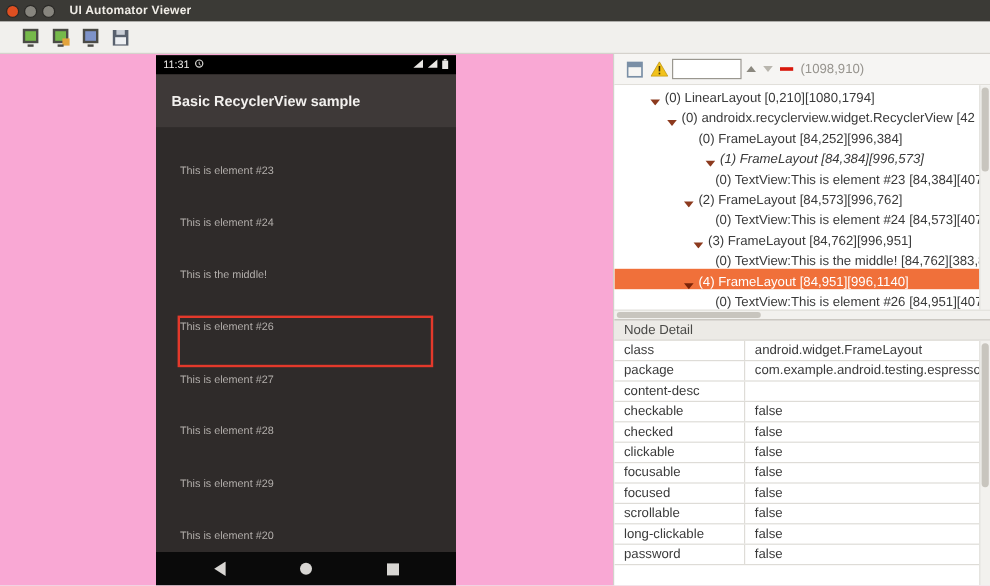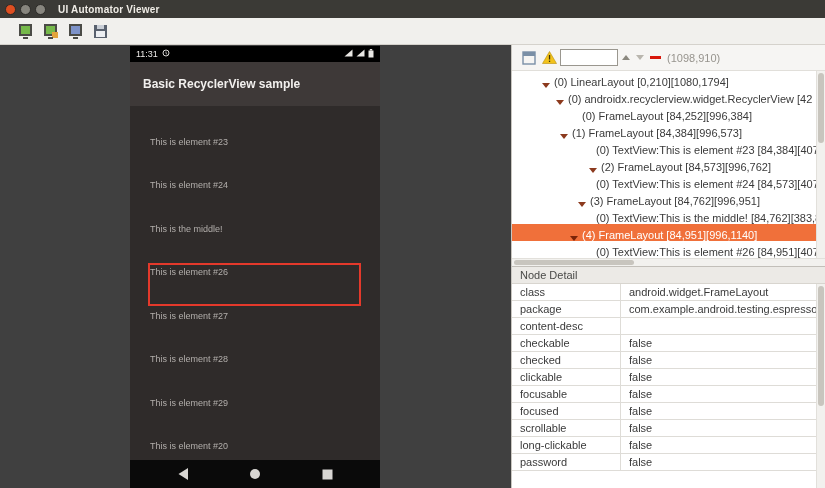--- a/index.html
+++ b/index.html
@@ -12,21 +12,21 @@
   .tb-btn{width:11px;height:11px;border-radius:50%;margin-right:4px;background:#87857E;border:1px solid #2B2A27;cursor:pointer}
   .tb-btn.close{background:#DF4F21}
   .tb-title{color:#EFECE6;font-size:10px;font-weight:bold;margin-left:8px;letter-spacing:.2px}
 
   
   .toolbar{position:absolute;top:18px;left:0;right:0;height:27px;background:#F1F0ED;border-bottom:1px solid #D5D2CC;display:flex;align-items:center;gap:7px;padding-left:16px}
   .tool-icon{width:18px;height:18px;display:flex;align-items:center;justify-content:center;cursor:pointer}
 
   
   .content{position:absolute;top:45px;left:0;right:0;height:443px}
-  .left-pane{position:absolute;left:0;top:0;width:511px;height:443px;background:#404040}
+  .left-pane{position:absolute;left:0;top:0;width:511px;height:443px;background:#f9a8d4}
   .right-pane{position:absolute;left:511px;top:0;width:314px;height:443px;background:#FFFFFF;border-left:1px solid #C9C6C0}
 
   
   .phone{position:absolute;left:130px;top:1px;width:250px;height:442px;background:#2F2B2A;overflow:hidden}
   .statusbar{position:absolute;top:0;left:0;right:0;height:16px;background:#000;color:#EDEBE9;font-size:9px;display:flex;align-items:center;padding:0 6px;gap:4px}
   .sb-right{margin-left:auto;display:flex;align-items:center;gap:3px}
   .appbar{position:absolute;top:16px;left:0;right:0;height:44px;background:#3E3938;color:#F2F0EE;font-size:12px;font-weight:bold;display:flex;align-items:center;padding-left:13px}
   .screen-item{position:absolute;left:20px;color:#B2AEAB;font-size:9px;white-space:nowrap;cursor:pointer}
   .highlight-box{position:absolute;left:18px;top:217px;width:213px;height:43px;border:2px solid #E4392B}
   .navbar{position:absolute;bottom:0;left:0;right:0;height:28px;background:#0A0A0A;display:flex;align-items:center;justify-content:center;gap:60px}
@@ -194,29 +194,29 @@
             <span>(0) LinearLayout [0,210][1080,1794]</span>
           </div>
           <div class="tree-row" style="padding-left: 44px;">
             <span class="arrow"></span>
             <span>(0) androidx.recyclerview.widget.RecyclerView [42</span>
           </div>
           <div class="tree-row" style="padding-left: 58px;">
             <span class="arrow-spacer"></span>
             <span>(0) FrameLayout [84,252][996,384]</span>
           </div>
-          <div class="tree-row" style="padding-left: 48px;">
+          <div class="tree-row" style="padding-left: 76px; font-style: italic;">
             <span class="arrow"></span>
             <span>(1) FrameLayout [84,384][996,573]</span>
           </div>
           <div class="tree-row" style="padding-left: 72px;">
             <span class="arrow-spacer"></span>
             <span>(0) TextView:This is element #23 [84,384][407,4</span>
           </div>
-          <div class="tree-row" style="padding-left: 58px; margin-left: 19px;">
+          <div class="tree-row" style="padding-left: 58px;">
             <span class="arrow"></span>
             <span>(2) FrameLayout [84,573][996,762]</span>
           </div>
           <div class="tree-row" style="padding-left: 72px;">
             <span class="arrow-spacer"></span>
             <span>(0) TextView:This is element #24 [84,573][407,6</span>
           </div>
           <div class="tree-row" style="padding-left: 66px;">
             <span class="arrow"></span>
             <span>(3) FrameLayout [84,762][996,951]</span>

